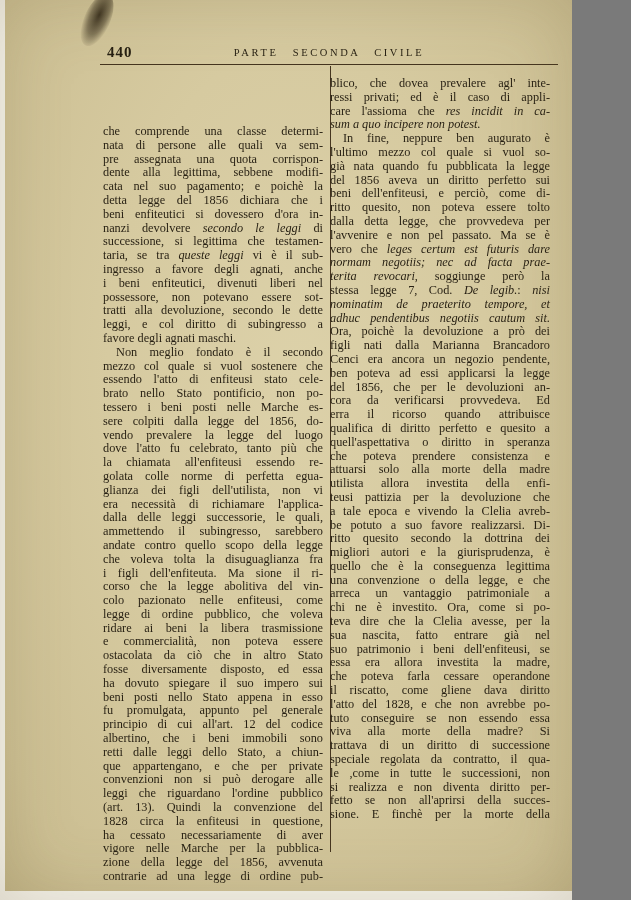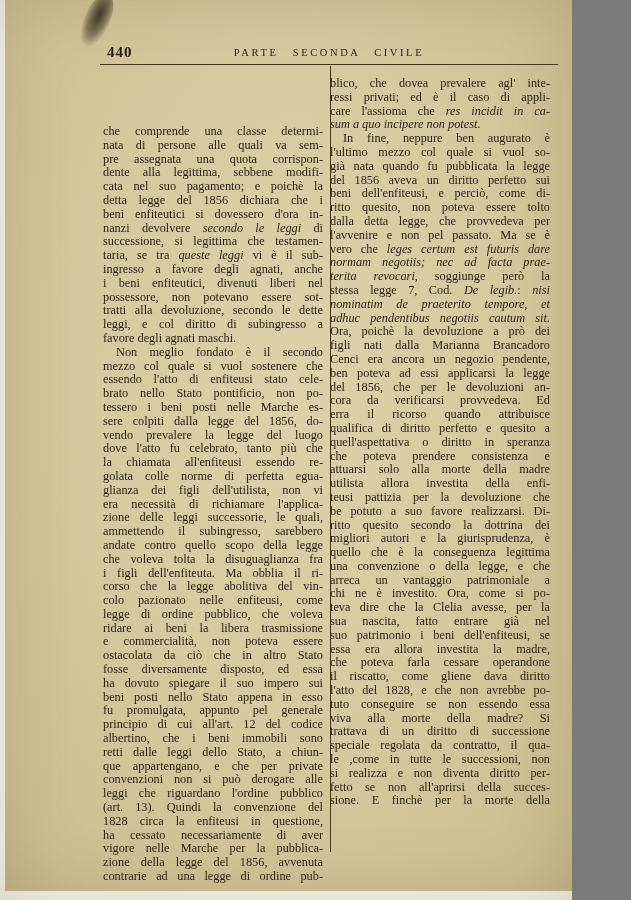--- a/index.html
+++ b/index.html
@@ -122,25 +122,25 @@
         <div class="line">essendo l'atto di enfiteusi stato cele-</div>
         <div class="line">brato nello Stato pontificio, non po-</div>
         <div class="line">tessero i beni posti nelle Marche es-</div>
         <div class="line">sere colpiti dalla legge del 1856, do-</div>
         <div class="line">vendo prevalere la legge del luogo</div>
         <div class="line">dove l'atto fu celebrato, tanto più che</div>
         <div class="line">la chiamata all'enfiteusi essendo re-</div>
         <div class="line">golata colle norme di perfetta egua-</div>
         <div class="line">glianza dei figli dell'utilista, non vi</div>
         <div class="line">era necessità di richiamare l'applica-</div>
-        <div class="line">zione delle leggi successorie, le quali,</div>
+        <div class="line">dalla delle leggi successorie, le quali,</div>
         <div class="line">ammettendo il subingresso, sarebbero</div>
         <div class="line">andate contro quello scopo della legge</div>
         <div class="line">che voleva tolta la disuguaglianza fra</div>
-        <div class="line">i figli dell'enfiteuta. Ma obblia il ri-</div>
+        <div class="line">i figli dell'enfiteuta. Ma sione il ri-</div>
         <div class="line">corso che la legge abolitiva del vin-</div>
         <div class="line">colo pazionato nelle enfiteusi, come</div>
         <div class="line">legge di ordine pubblico, che voleva</div>
         <div class="line">ridare ai beni la libera trasmissione</div>
         <div class="line">e commercialità, non poteva essere</div>
         <div class="line">ostacolata da ciò che in altro Stato</div>
         <div class="line">fosse diversamente disposto, ed essa</div>
         <div class="line">ha dovuto spiegare il suo impero sui</div>
         <div class="line">beni posti nello Stato appena in esso</div>
         <div class="line">fu promulgata, appunto pel generale</div>
@@ -186,20 +186,21 @@
         <div class="line">ben poteva ad essi applicarsi la legge</div>
         <div class="line">del 1856, che per le devoluzioni an-</div>
         <div class="line">cora da verificarsi provvedeva. Ed</div>
         <div class="line">erra il ricorso quando attribuisce</div>
         <div class="line">qualifica di diritto perfetto e quesito a</div>
         <div class="line">quell'aspettativa o diritto in speranza</div>
         <div class="line">che poteva prendere consistenza e</div>
         <div class="line">attuarsi solo alla morte della madre</div>
         <div class="line">utilista allora investita della enfi-</div>
         <div class="line">teusi pattizia per la devoluzione che</div>
+        <div class="line">a tale epoca e vivendo la Clelia avreb-</div>
         <div class="line">be potuto a suo favore realizzarsi. Di-</div>
         <div class="line">ritto quesito secondo la dottrina dei</div>
         <div class="line">migliori autori e la giurisprudenza, è</div>
         <div class="line">quello che è la conseguenza legittima</div>
         <div class="line">una convenzione o della legge, e che</div>
         <div class="line">arreca un vantaggio patrimoniale a</div>
         <div class="line">chi ne è investito. Ora, come si po-</div>
         <div class="line">teva dire che la Clelia avesse, per la</div>
         <div class="line">sua nascita, fatto entrare già nel</div>
         <div class="line">suo patrimonio i beni dell'enfiteusi, se</div>

